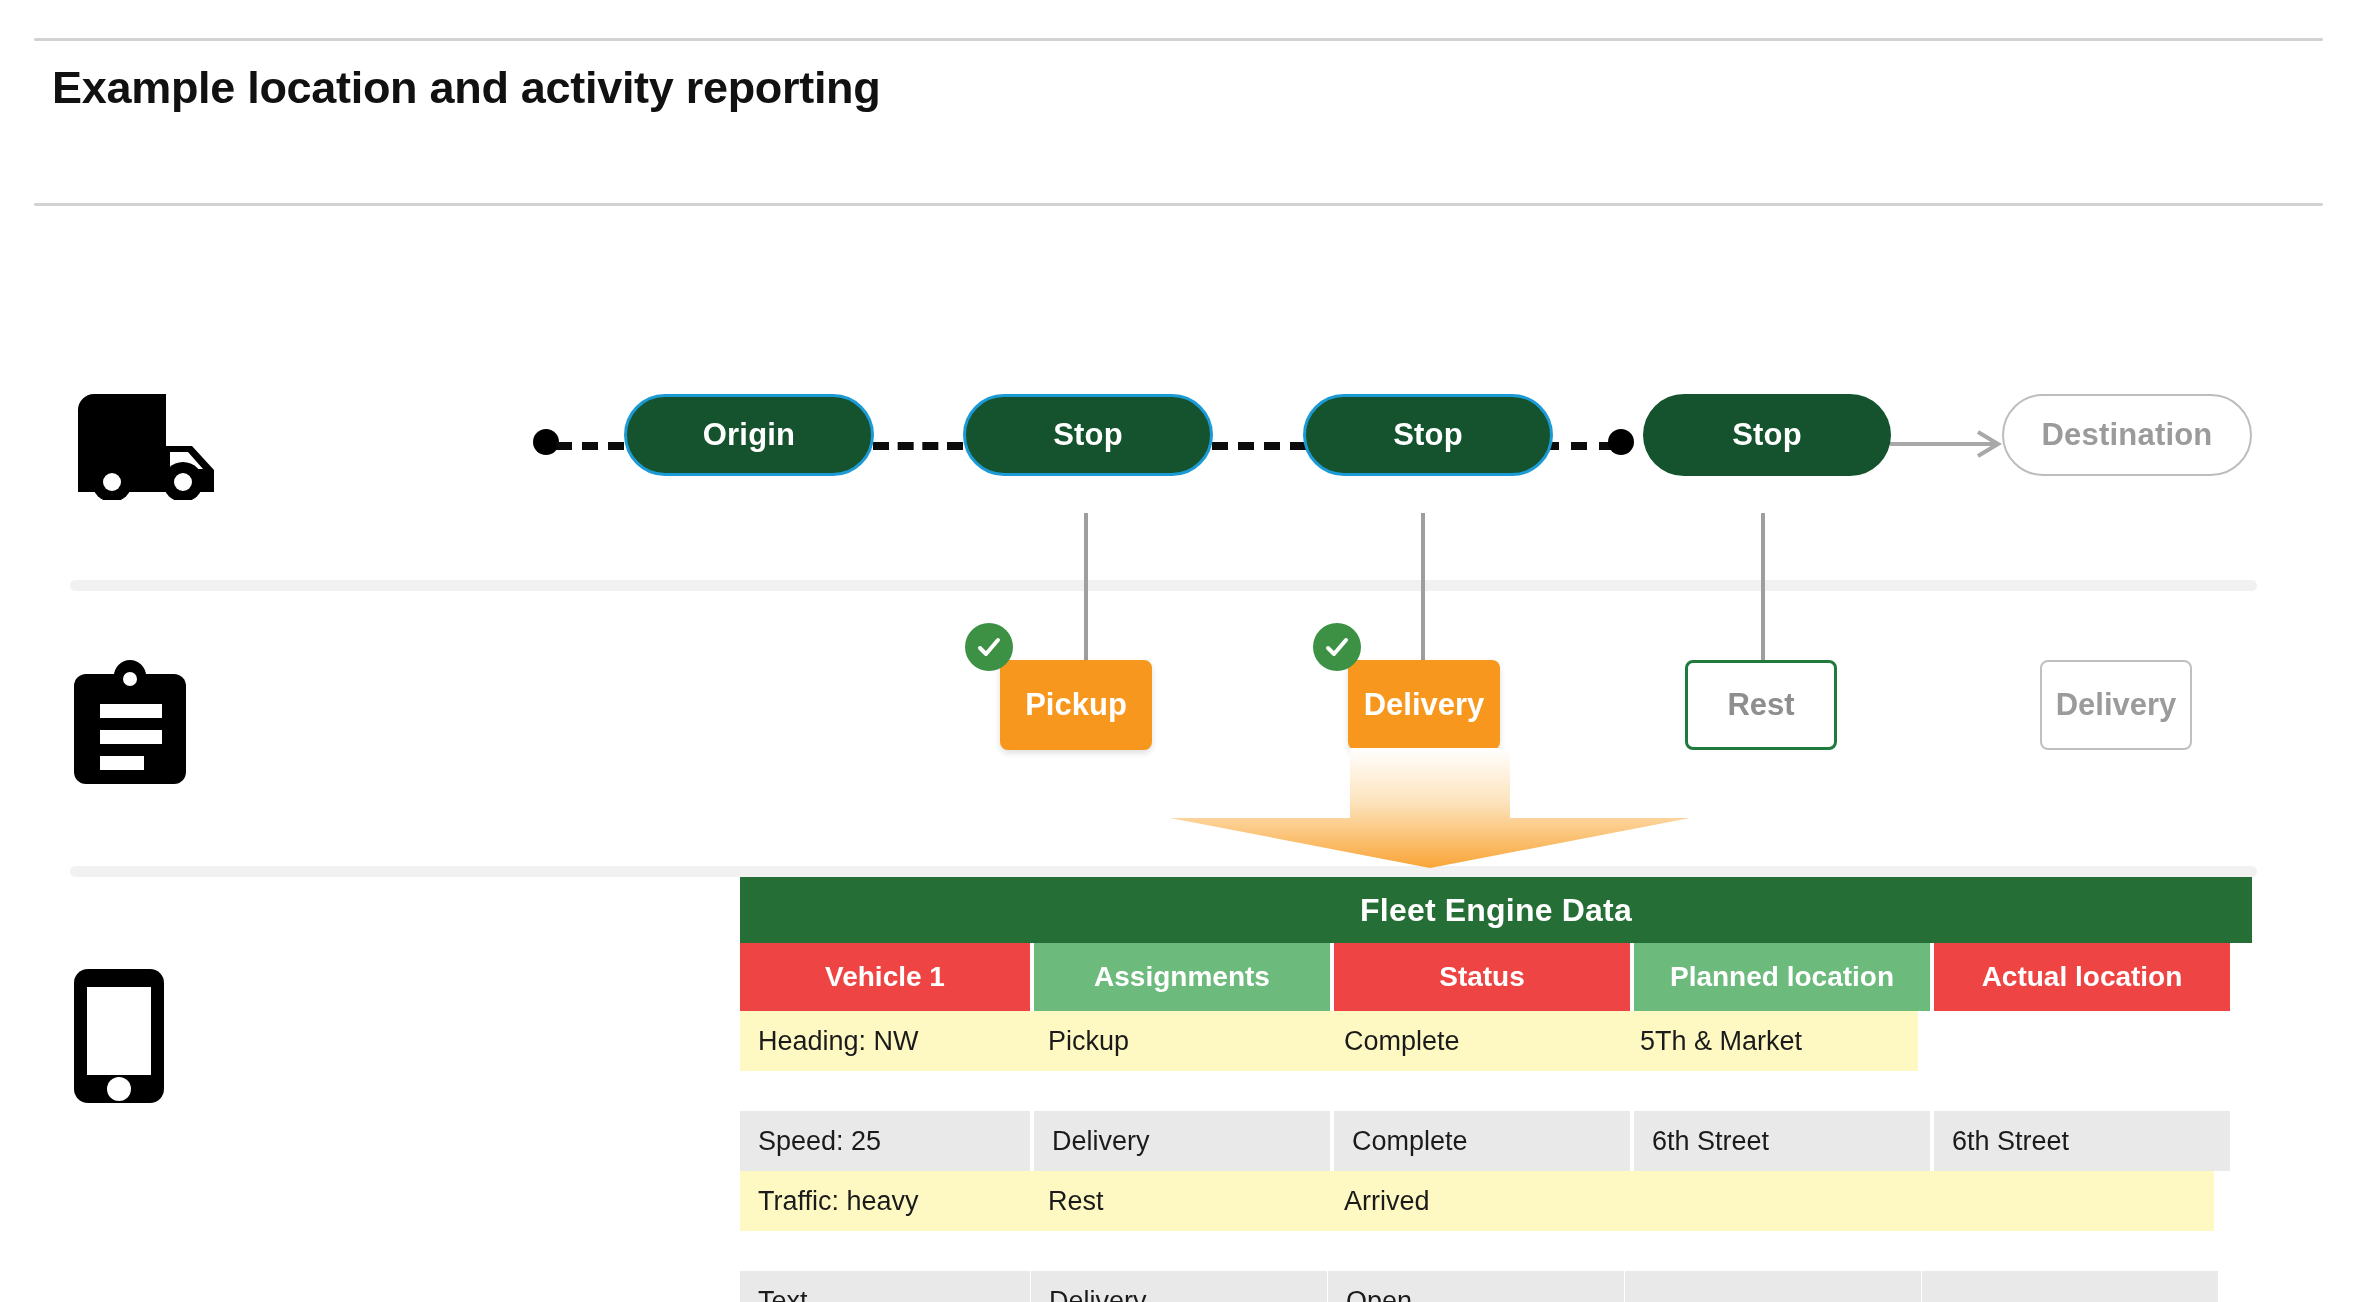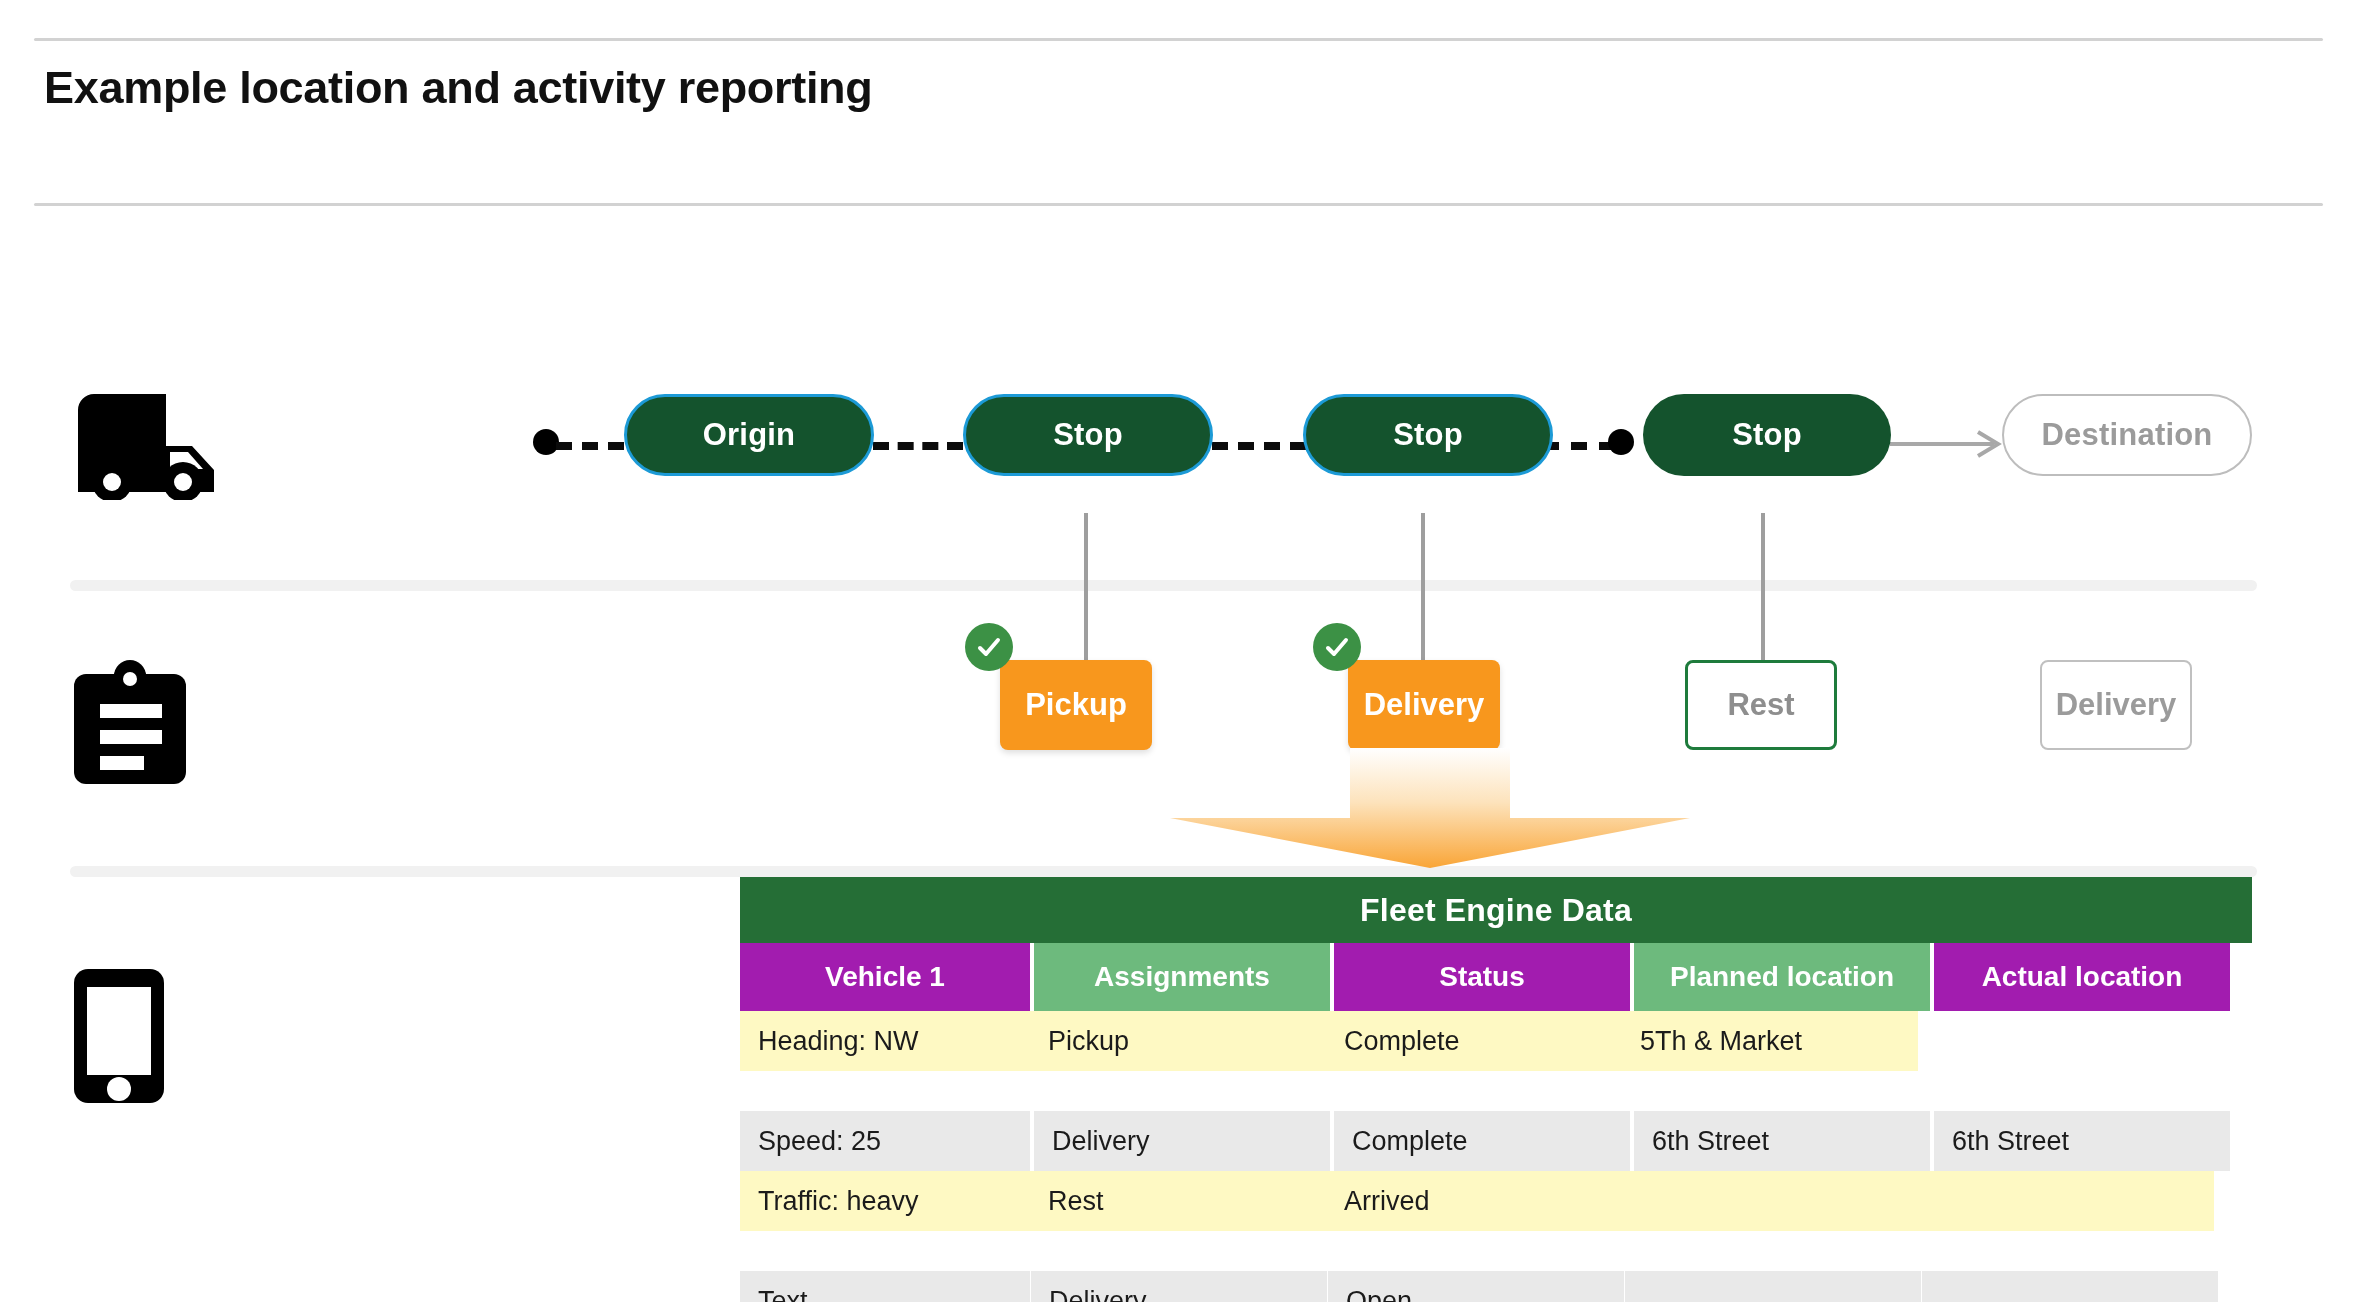--- a/index.html
+++ b/index.html
@@ -34,21 +34,21 @@
     position: absolute;
     left: 34px;
     top: 203px;
     width: 2289px;
     height: 3px;
     background: #d2d2d2;
     border-radius: 2px;
   }
   .page-title {
     position: absolute;
-    left: 44px;
+    left: 52px;
     top: 62px;
     font-size: 45px;
     font-weight: 700;
     color: #111111;
     letter-spacing: -0.3px;
     white-space: nowrap;
   }
 
   
   .row-divider {
@@ -192,21 +192,21 @@
   .fe-head {
     height: 68px;
     display: flex;
     align-items: center;
     justify-content: center;
     color: #ffffff;
     font-size: 28px;
     font-weight: 700;
     white-space: nowrap;
   }
-  .fe-head.shade-a { background: #a21caf; }
+  .fe-head.shade-a { background: #ef4444; }
   .fe-head.shade-b { background: #6DBA7D; }
 
   .fe-cell {
     height: 60px;
     display: flex;
     align-items: center;
     padding-left: 18px;
     box-sizing: border-box;
     font-size: 27px;
     color: #1b1b1b;

